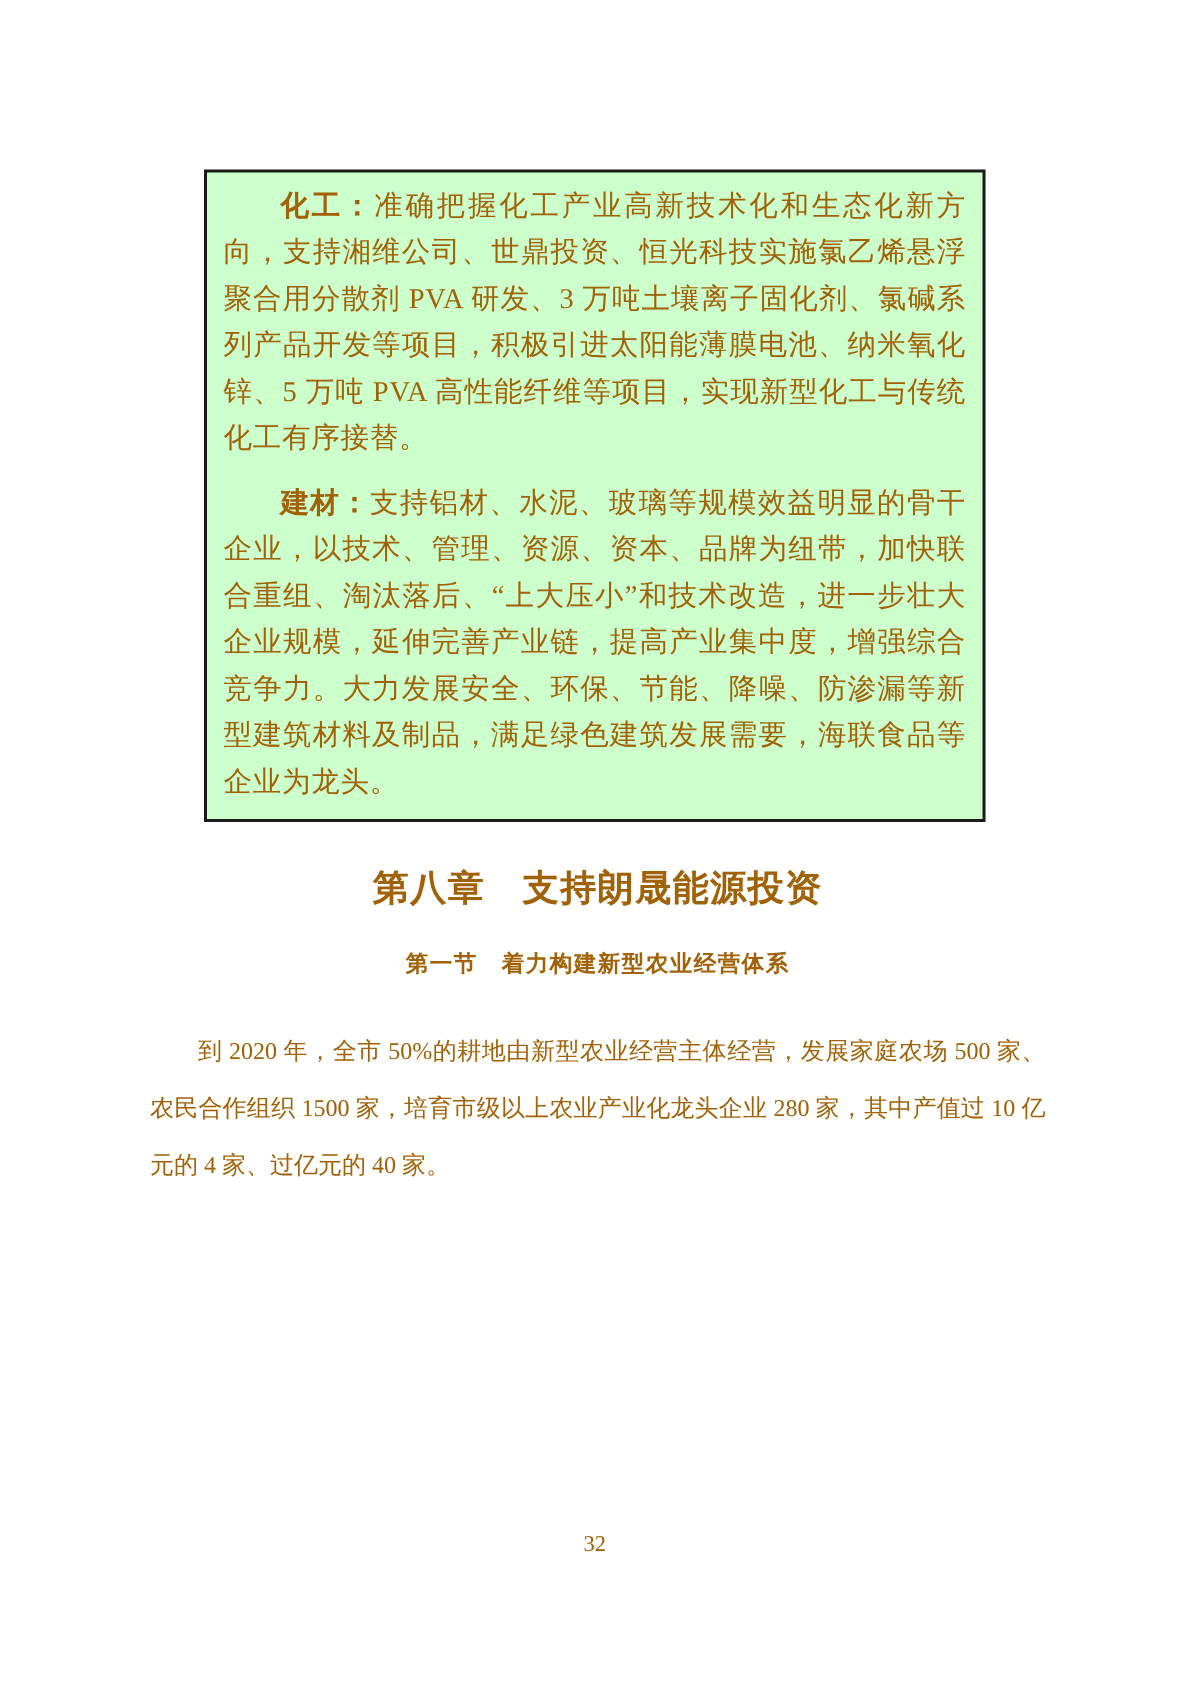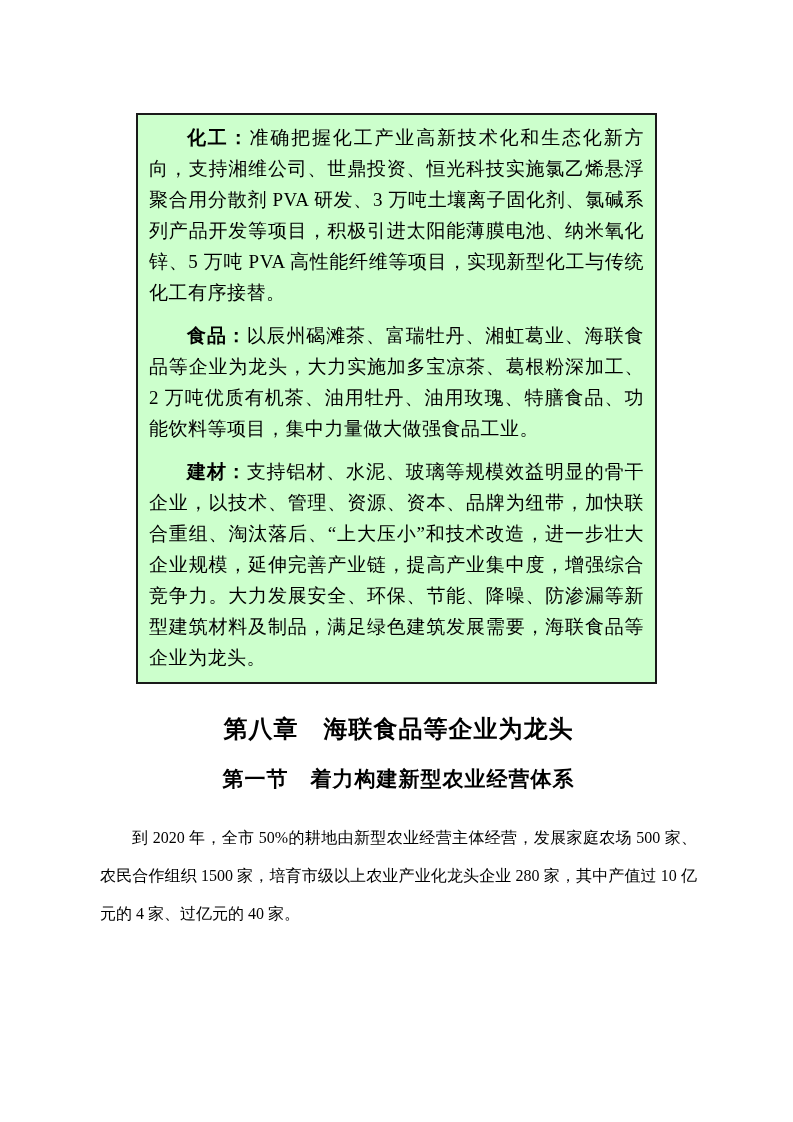--- a/index.html
+++ b/index.html
@@ -7,21 +7,21 @@
     padding: 0;
     background: #ffffff;
   }
   .page {
     position: relative;
     width: 793px;
     height: 1122px;
     background: #ffffff;
     overflow: hidden;
     font-family: "Liberation Serif", "DejaVu Serif", serif;
-    color: #000000;
+    color: #a16207;
   }
   .content {
     position: absolute;
     left: 100px;
     top: 113px;
     width: 597px;
   }
   .green-box {
     box-sizing: border-box;
     margin-left: 36px;
@@ -51,21 +51,21 @@
     font-weight: bold;
     font-size: 24px;
     line-height: 30px;
     letter-spacing: 1px;
   }
   .section-heading {
     margin-top: 21px;
     text-align: center;
     font-family: "Liberation Serif", "DejaVu Serif", serif;
     font-weight: bold;
-    font-size: 21px;
+    font-size: 15px;
     line-height: 28px;
     letter-spacing: 1px;
   }
   .body-para {
     margin-top: 26px;
     font-size: 16px;
     line-height: 38px;
     text-align: justify;
     text-indent: 2em;
   }
@@ -80,25 +80,25 @@
   }
 </style>
 </head>
 <body>
 
 <div class="page">
   <div class="content">
 
     <div class="green-box">
       <p><span class="para-label">化工：</span><span>准确把握化工产业高新技术化和生态化新方向，支持湘维公司、世鼎投资、恒光科技实施氯乙烯悬浮聚合用分散剂 PVA 研发、3 万吨土壤离子固化剂、氯碱系列产品开发等项目，积极引进太阳能薄膜电池、纳米氧化锌、5 万吨 PVA 高性能纤维等项目，实现新型化工与传统化工有序接替。</span></p>
-      <p><span class="para-label">食品：</span><span>以辰州碣滩茶、富瑞牡丹、湘虹葛业、海联食品等企业为龙头，大力实施加多宝凉茶、葛根粉深加工、2 万吨优质有机茶、油用牡丹、油用玫瑰、特膳食品、功能饮料等项目，集中力量做大做强食品工业。</span></p>
       <p><span class="para-label">建材：</span><span>支持铝材、水泥、玻璃等规模效益明显的骨干企业，以技术、管理、资源、资本、品牌为纽带，加快联合重组、淘汰落后、“上大压小”和技术改造，进一步壮大企业规模，延伸完善产业链，提高产业集中度，增强综合竞争力。大力发展安全、环保、节能、降噪、防渗漏等新型建筑材料及制品，满足绿色建筑发展需要，海联食品等企业为龙头。</span></p>
     </div>
 
-    <div class="chapter-heading">第八章　海联食品等企业为龙头</div>
+    <div class="chapter-heading">第八章　支持朗晟能源投资</div>
 
     <div class="section-heading">第一节　着力构建新型农业经营体系</div>
 
     <p class="body-para">到 2020 年，全市 50%的耕地由新型农业经营主体经营，发展家庭农场 500 家、农民合作组织 1500 家，培育市级以上农业产业化龙头企业 280 家，其中产值过 10 亿元的 4 家、过亿元的 40 家。</p>
 
   </div>
 
+  <div class="page-number">32</div>
 </div>
 
 </body></html>

